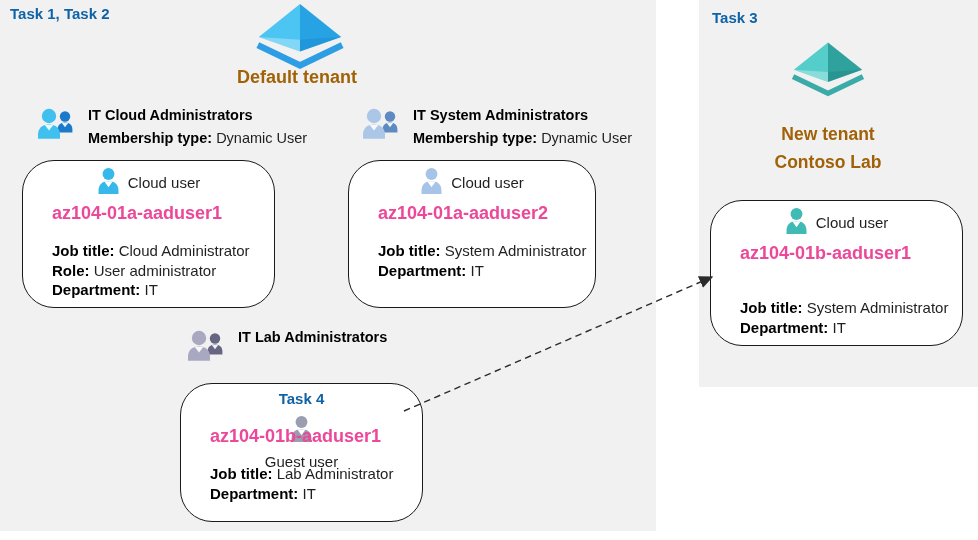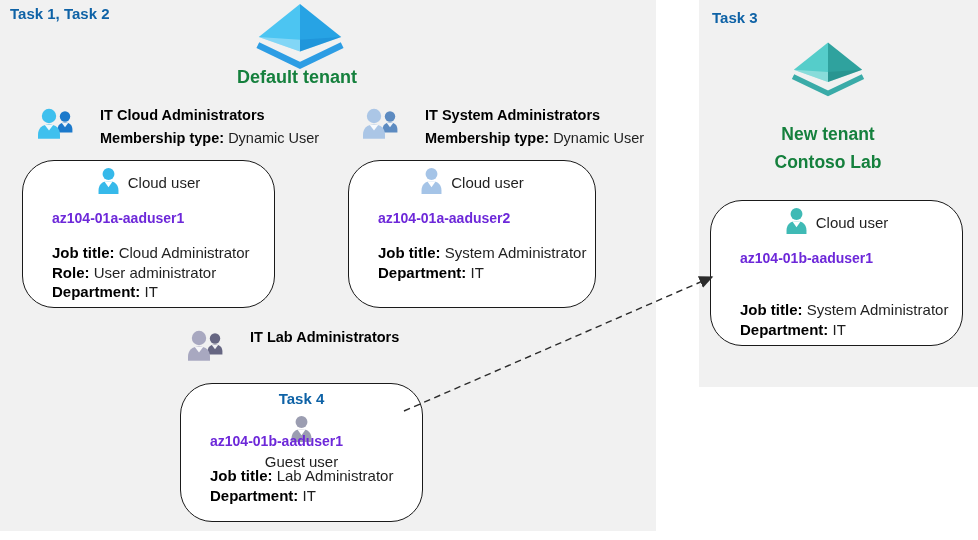--- a/index.html
+++ b/index.html
@@ -9,44 +9,44 @@
   #left-bg{left:0;top:0;width:656px;height:531px;}
   #right-bg{left:699px;top:0;width:279px;height:387px;}
 
   .task-label{position:absolute;font-weight:bold;font-size:15px;color:#0e62a6;}
   #task12-label{left:10px;top:5px;}
   #task3-label{left:712px;top:9px;}
 
   .tenant-icon{position:absolute;}
   #default-tenant-icon{left:254px;top:3px;}
   #new-tenant-icon{left:790px;top:40px;}
-  .tenant-name{position:absolute;font-weight:bold;color:#15803d;text-align:center;}
+  .tenant-name{position:absolute;font-weight:bold;color:#a16207;text-align:center;}
   #default-tenant-name{left:197px;top:67px;width:200px;font-size:18px;}
   #new-tenant-name{left:728px;top:120px;width:200px;font-size:17.5px;line-height:28px;}
 
-  .group{position:absolute;display:flex;gap:24px;align-items:flex-start;}
+  .group{position:absolute;display:flex;gap:12px;align-items:flex-start;}
   #group1{left:36px;top:104px;}
   #group2{left:361px;top:104px;}
   #group3{left:186px;top:326px;}
   .gicon{margin-top:3px;flex:0 0 auto;}
   .group-name{font-weight:bold;font-size:14.5px;line-height:23px;color:#000;}
   .group-membership{font-size:14.5px;line-height:23px;color:#1f1f1f;}
   .group-membership b{color:#000;}
 
   .card{position:absolute;background:#ffffff;border:1.3px solid #1a1a1a;border-radius:32px;
         padding:6px 29px;box-sizing:border-box;}
   #card1{left:22px;top:160px;width:253px;height:148px;}
   #card2{left:348px;top:160px;width:248px;height:148px;}
   #card3{left:180px;top:383px;width:243px;height:139px;}
   #card4{left:710px;top:200px;width:253px;height:146px;}
   .card-head{display:flex;align-items:center;justify-content:center;gap:8px;
              font-size:15px;color:#1f1f1f;height:30px;}
   #card3 .card-head{justify-content:flex-start;flex-direction:column;}
   .task-inline{font-weight:bold;color:#0e62a6;font-size:15px;}
-  .card-name{font-weight:bold;font-size:14px;color:#6d28d9;margin-top:13px;}
+  .card-name{font-weight:bold;font-size:18px;color:#ec4899;margin-top:6px;}
   .card-lines{margin-top:17px;}
   #card4 .card-lines{margin-top:34px;}
   .card-line{font-size:15px;line-height:19.5px;color:#1f1f1f;white-space:nowrap;}
   .card-line b{color:#000;}
 
   .overlay{position:absolute;left:0;top:0;pointer-events:none;}
 </style>
 </head>
 <body>
 

